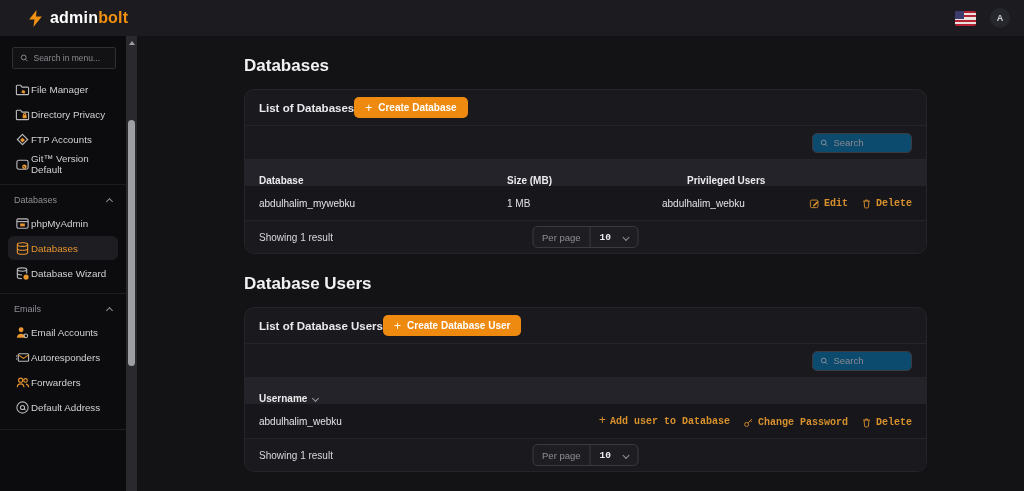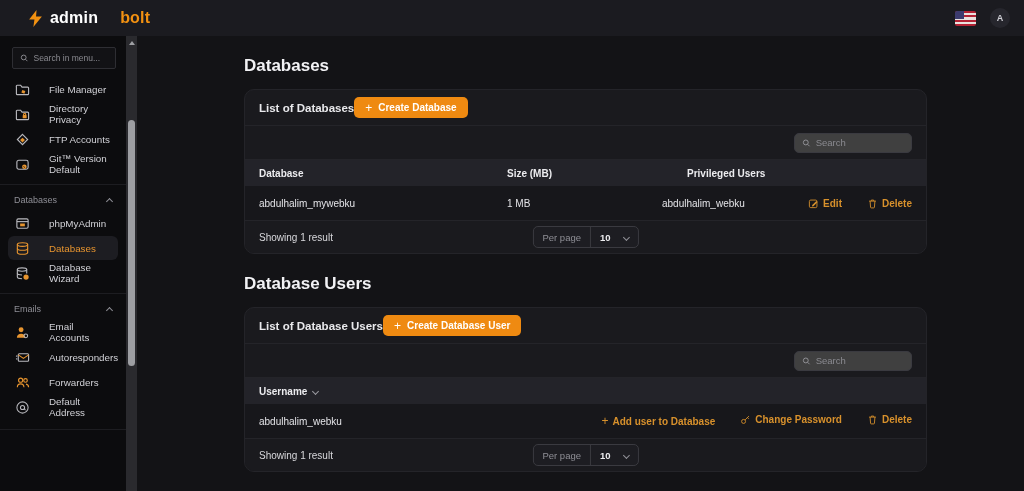--- a/index.html
+++ b/index.html
@@ -5,36 +5,36 @@
   * { margin:0; padding:0; box-sizing:border-box; }
   html,body { width:1024px; height:491px; overflow:hidden; background:#121214;
     font-family:"Liberation Sans", sans-serif; color:#e6e6ea; }
 
   
   .topbar { position:absolute; left:0; top:0; width:1024px; height:36px;
     background:#1b1b20; display:flex; align-items:center; justify-content:space-between;
     padding:0 14px 0 28px; z-index:5; }
   .brand { display:flex; align-items:center; gap:7px; }
   .brand-text { font-size:16px; font-weight:800; letter-spacing:.2px; color:#fff; }
-  .brand-text .bolt { color:#f29111;padding-left:22px; }
+  .brand-text .bolt { color:#f29111; }
   .topbar-right { display:flex; align-items:center; gap:14px; }
   .flag { width:21px; height:15px; border-radius:2px; position:relative; overflow:hidden;
     background:repeating-linear-gradient(180deg,#b22234 0 2.2px,#e9e2de 2.2px 4.3px); cursor:pointer; }
   .flag::after { content:""; position:absolute; left:0; top:0; width:9px; height:8px; background:#3c3b6e; }
   .avatar { width:20px; height:20px; border-radius:50%; background:#26262d; color:#cfcfd6;
     font-size:9px; font-weight:700; display:flex; align-items:center; justify-content:center; cursor:pointer; }
 
   
   .sidebar { position:absolute; left:0; top:36px; bottom:0; width:126px; background:#0c0c0e; }
   .side-search { margin:11px 10px 8px 12px; height:22px; border:1px solid #2e2e33; border-radius:2px;
     background:#121215; display:flex; align-items:center; padding:0 7px; gap:5px; }
   .side-search input { border:none; outline:none; background:transparent; color:#9a9aa0;
     font-size:8.5px; width:100%; font-family:inherit; }
   .side-search input::placeholder { color:#8a8a90; }
-  .nav-item { display:flex; align-items:center; gap:19px; height:24px; margin:1px 8px; padding:0 6px;
+  .nav-item { display:flex; align-items:center; gap:1px; height:24px; margin:1px 8px; padding:0 6px;
     border-radius:6px; cursor:pointer; color:#d2d2d7; font-size:9.8px; }
   .nav-item.active { background:#1d1d22; color:#e8952f; }
   .nav-icon { width:16px; height:16px; display:flex; align-items:center; justify-content:center; flex:none; }
   .group-divider { border-top:1px solid #1d1d21; margin:8px 0 0 0; }
   .group-head { display:flex; align-items:center; justify-content:space-between; margin:10px 14px 6px 14px;
     color:#8f8f96; font-size:9px; cursor:pointer; }
   .chev { display:inline-block; width:5px; height:5px; border-right:1.4px solid #8f8f96;
     border-bottom:1.4px solid #8f8f96; transform:rotate(45deg); }
   .chev.up { transform:rotate(-135deg); margin-top:3px; }
 
@@ -53,45 +53,45 @@
   .card { margin-top:13px; background:#1a1a1e; border:1px solid #242429; border-radius:10px; overflow:hidden; }
   .card-header { height:36px; display:flex; align-items:center; justify-content:flex-start;
     padding:0 14px; border-bottom:1px solid #242429; }
   .card-title { font-size:11.5px; font-weight:700; color:#e9e9ec; }
   .btn-orange { display:flex; align-items:center; gap:6px; background:#ef8a11; color:#fff;
     border:none; border-radius:5px; height:21px; padding:0 11px; font-size:10px; font-weight:700;
     font-family:inherit; cursor:pointer; }
   .btn-orange .plus { font-size:12px; font-weight:400; line-height:1; }
   .card-toolbar { height:34px; display:flex; align-items:center; justify-content:flex-end;
     padding:0 14px; border-bottom:1px solid #242429; }
-  .tbl-search { width:118px; height:20px; border:1px solid #3a3a40; border-radius:5px;
-    display:flex; align-items:center; gap:5px; padding:0 7px; background:#404040; }
+  .tbl-search { width:100px; height:20px; border:1px solid #3a3a40; border-radius:5px;
+    display:flex; align-items:center; gap:5px; padding:0 7px; background:#0c4a6e; }
   .tbl-search input { border:none; outline:none; background:transparent; width:100%;
     color:#9a9aa0; font-size:9.5px; font-family:inherit; }
   .tbl-search input::placeholder { color:#8a8a90; }
 
-  .tbl-head { display:flex; align-items:center; height:26px; background:#232329;
+  .tbl-head { display:flex; align-items:flex-end; height:26px; background:#232329;
     font-size:10px; font-weight:700; color:#ececef; padding:0 14px; }
   .tbl-row { display:flex; align-items:center; height:35px; background:#17171b;
     font-size:10px; color:#e3e3e7; padding:0 14px; border-bottom:1px solid #242429; }
   .c1 { width:248px; } .c2 { width:155px; } .c3 { flex:1;margin-left:25px; }
-  .row-actions { margin-left:auto; display:flex; align-items:flex-start; gap:25px; }
+  .row-actions { margin-left:auto; display:flex; align-items:flex-end; gap:13px;font-family:Liberation Mono, monospace; }
   .action { display:flex; align-items:center; gap:4px; color:#d8912c; font-size:10px;
     font-weight:600; cursor:pointer; white-space:nowrap; }
   .action .plus { font-size:12px; font-weight:400; }
 
   .card-footer { position:relative; height:32px; display:flex; align-items:center; padding:0 14px;
     background:#1a1a1e; font-size:10px; color:#d8d8dc; }
   .per-page { position:absolute; left:50%; top:50%; transform:translate(-50%,-50%);
     display:flex; align-items:center; height:22px; border:1px solid #3a3a40; border-radius:5px;
     background:#1d1d22; overflow:hidden; cursor:pointer; }
   .pp-label { padding:0 9px; color:#8f8f96; font-size:9.5px; display:flex; align-items:center; height:100%;
     border-right:1px solid #3a3a40; }
   .pp-value { padding:0 9px; display:flex; align-items:center; gap:13px; color:#ececef;
-    font-size:9.5px; font-weight:700; }
+    font-size:9.5px; font-weight:700;font-family:Liberation Mono, monospace; }
   .sort-chev { margin-left:6px; border-color:#9a9aa0; }
 </style>
 </head>
 <body>
 
 <div class="topbar">
   <div class="brand">
     <svg width="15" height="17" viewBox="0 0 14 16">
       <polygon points="8,0 1,9 6,9 5,16 13,6 7.5,6" fill="#f29111"></polygon>
     </svg>

